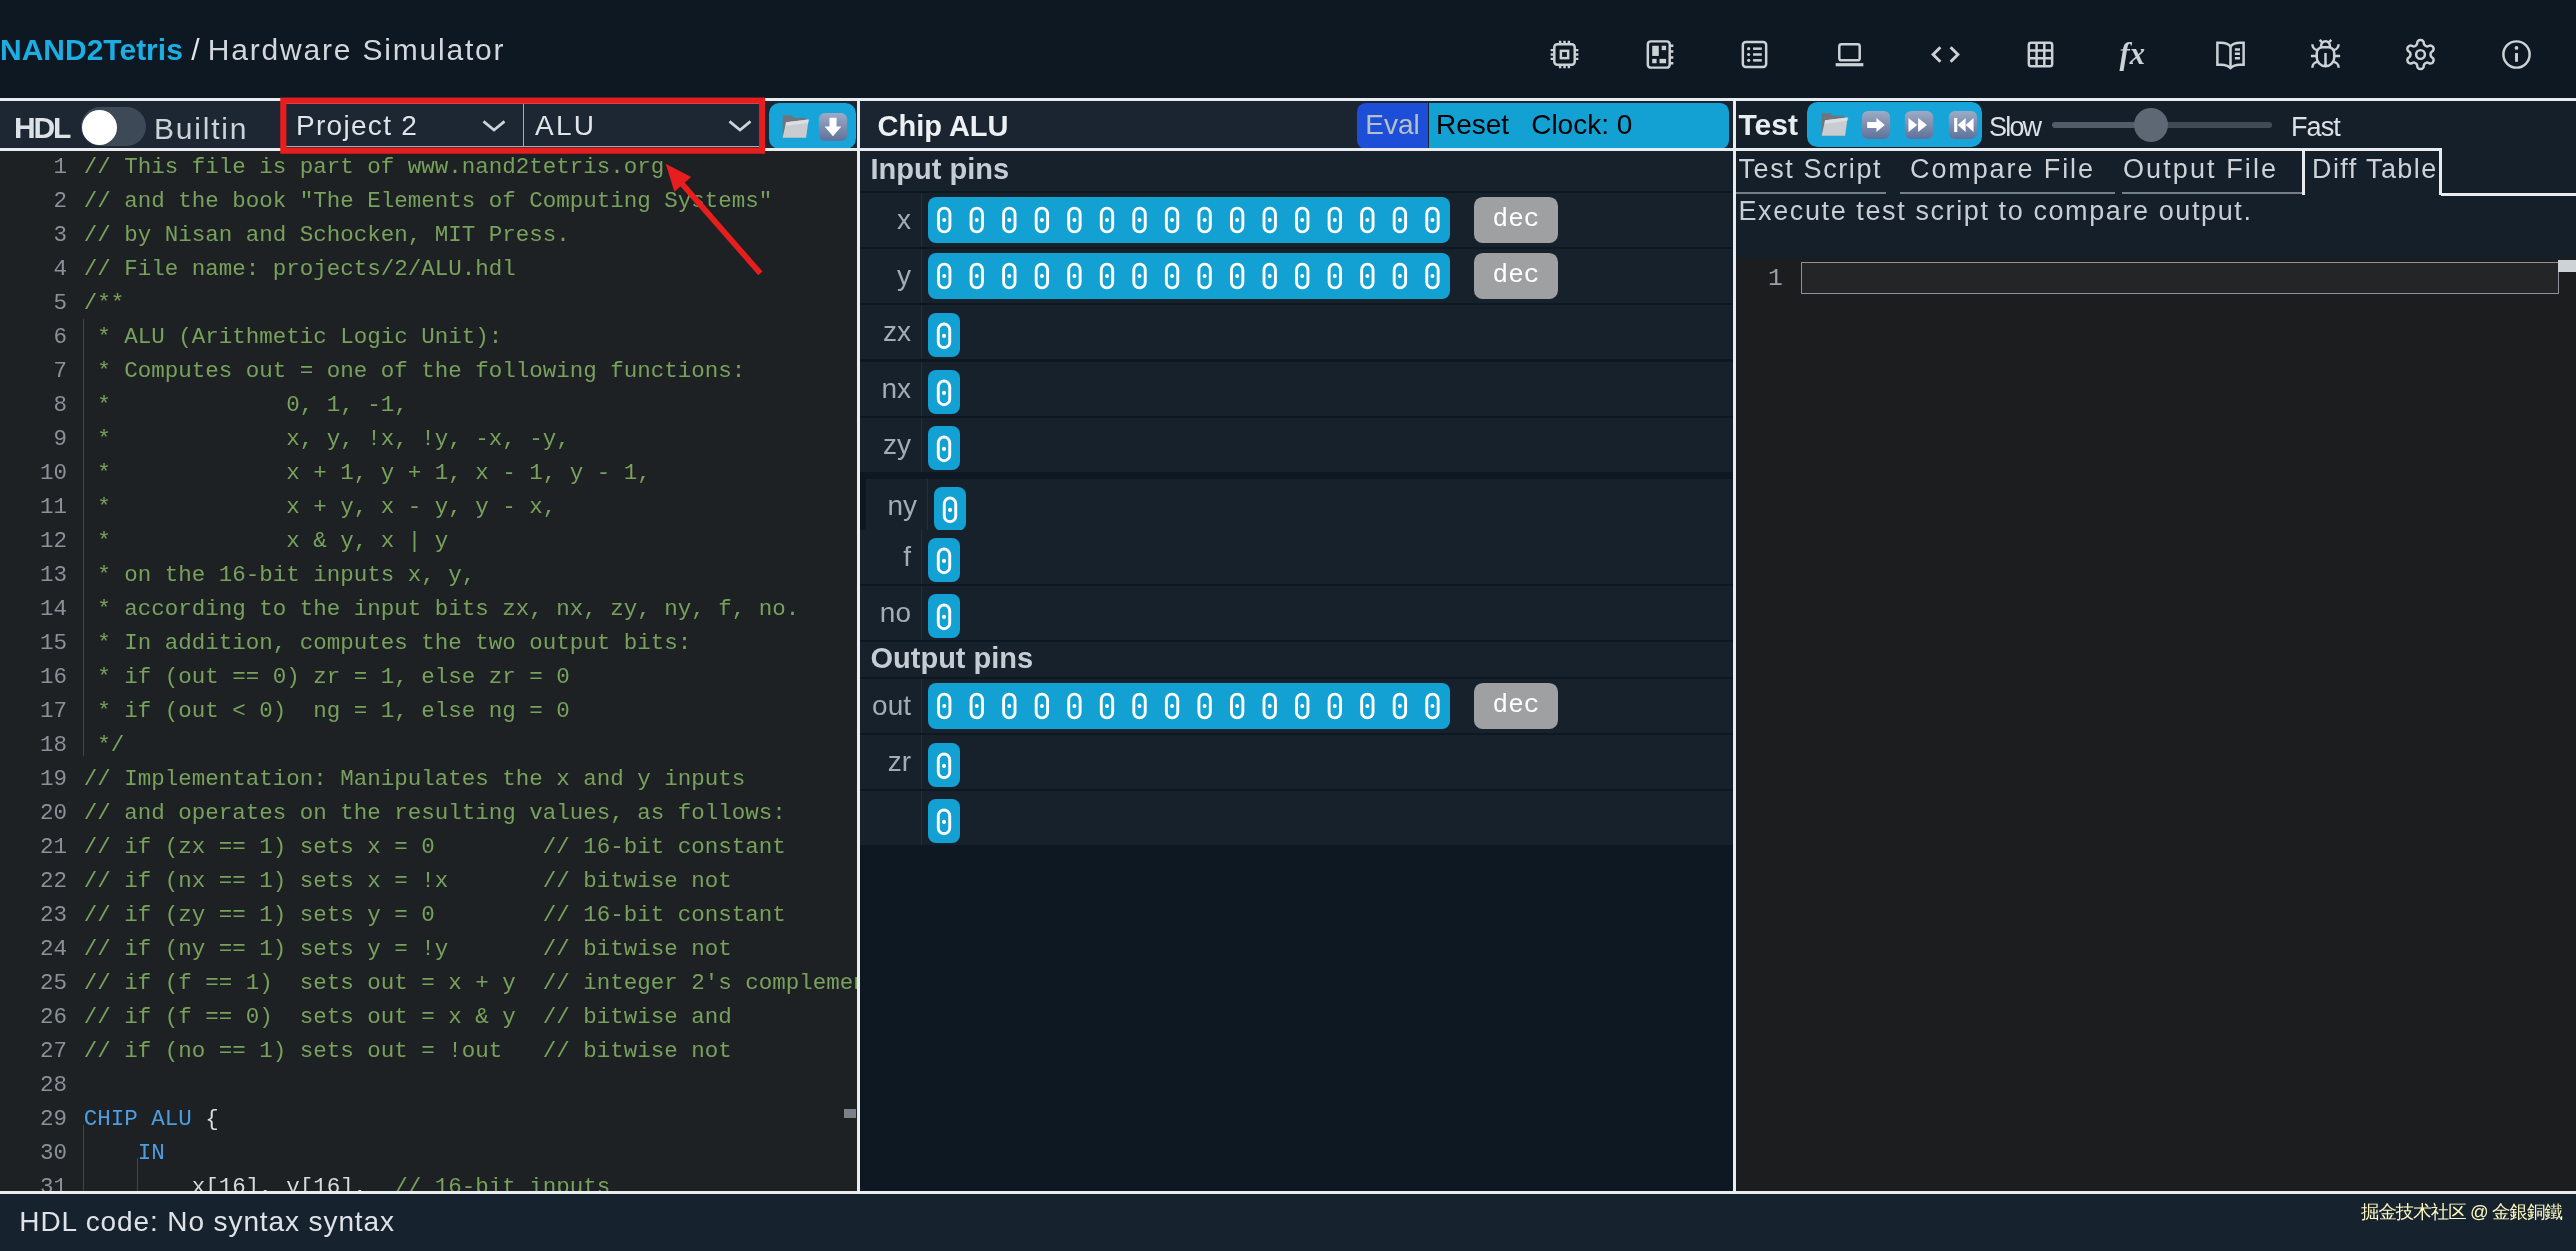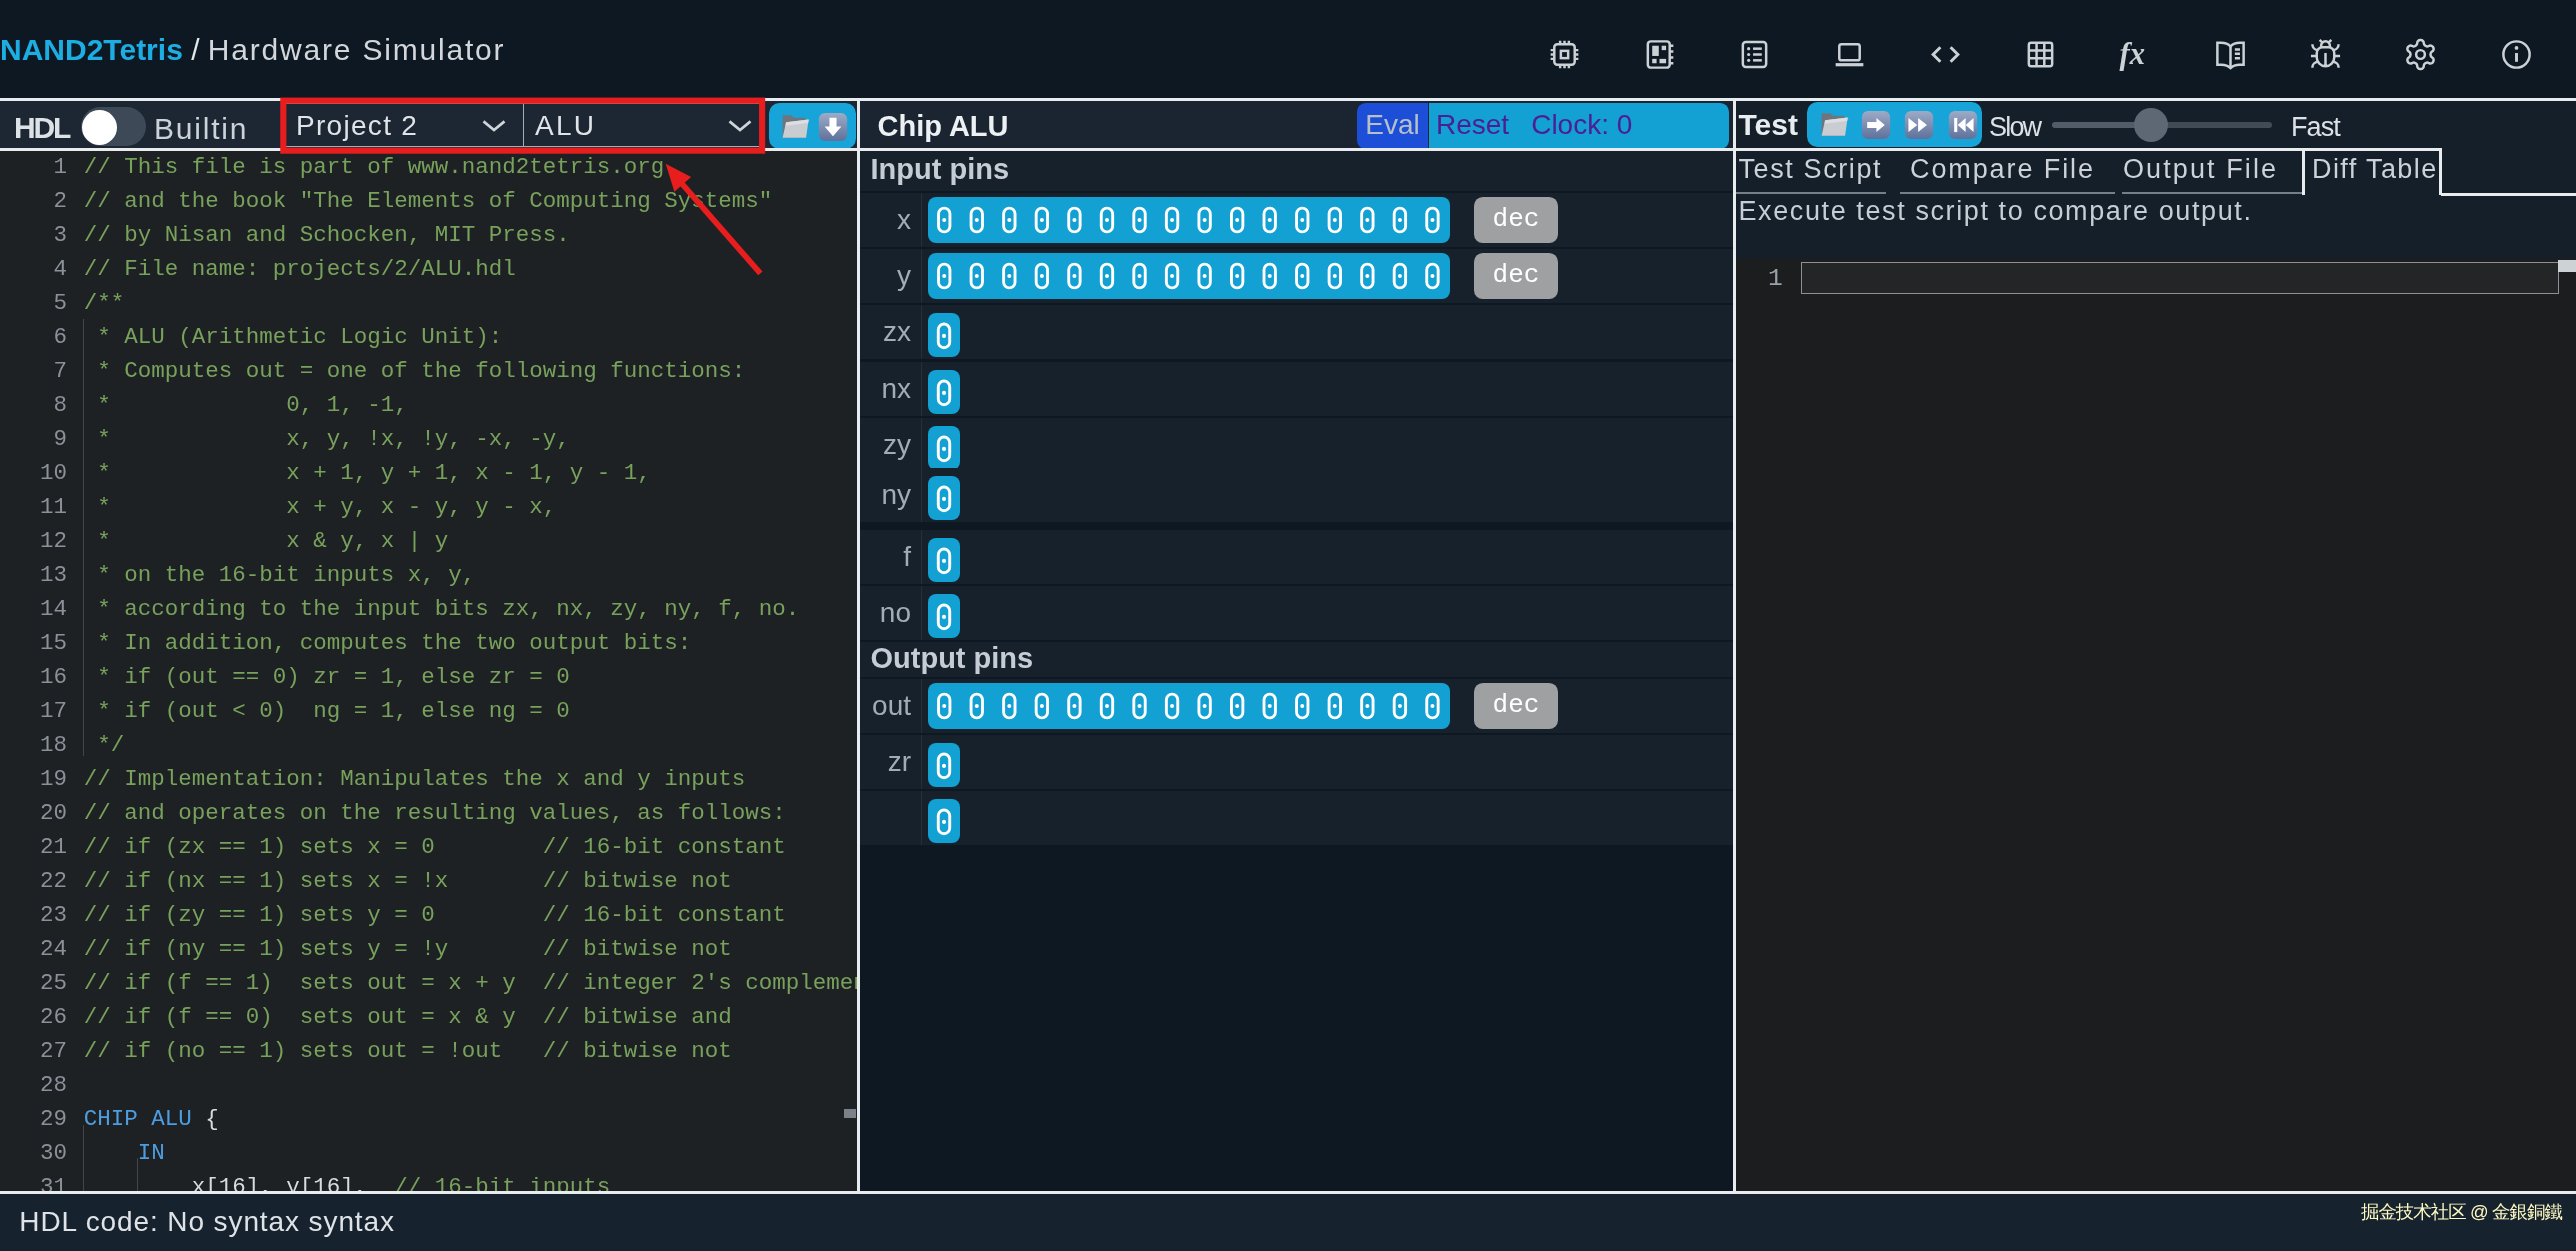--- a/index.html
+++ b/index.html
@@ -36,21 +36,21 @@
   .cmt { color:#78a25c; }
   .kw  { color:#4d9de0; }
   .pln { color:#d8dcdf; }
   .guide { position:absolute; width:0.9px; background:#41464c; }
   
   #chiphdr { left:860px; top:101px; width:873px; height:47px; background:#1a2531; }
   #chiphdr .name { position:absolute; left:17.5px; top:8.8px; font-size:29px; font-weight:bold; color:#eef1f3; }
   #evalbtn { left:497px; top:1.8px; width:71px; height:46px; background:#1d4ed8; border-radius:8.8px 0 0 8.8px;
              color:#b6c0c9; font-size:28px; text-align:center; line-height:44px; }
   #resetblk { left:569px; top:1.8px; width:300px; height:46px; background:#13a0d3; border-radius:0 8.8px 8.8px 0;
-              color:#4c1d95; font-size:28px; line-height:44px; white-space:nowrap; }
+              color:#000000; font-size:28px; line-height:44px; white-space:nowrap; }
   #midbody { left:860px; top:151px; width:873px; height:1042px; background:#0e1822; }
   .band { position:absolute; left:0; width:873px; background:#16212c; }
   .bandtitle { position:absolute; left:10.5px; font-size:29px; font-weight:bold; color:#c6ccd4; }
   .rowlabel { position:absolute; width:51px; text-align:right; font-size:28px; color:#a2acb6; }
   .labsep { position:absolute; left:61px; width:0.9px; background:#242f3a; top:0; }
   .pinbox { position:absolute; background:#13a0d3; border-radius:8px; }
   .decbtn { position:absolute; left:614px; width:84px; height:46px; background:#9fa0a2; border-radius:8.8px;
             color:#fff; font-size:26px; text-align:center; line-height:44px; font-family:"Liberation Mono", monospace;}
   
   #testpanel { left:1735px; top:101px; width:841px; height:157px; background:#141f2a; }
@@ -282,21 +282,21 @@
           </svg></div>
       </div>
       <div class="band" style="top: 267px; height: 54px;">
         <div class="rowlabel" style="top:11.4px;">zy</div>
         <div class="labsep" style="height:54px;"></div>
         <div class="pinbox" style="left:68px;top:8px;width:32px;height:44px;"><svg width="32" height="44" viewBox="0 0 36 50">
             <rect x="11.5" y="12.5" width="13" height="27" rx="6.5" fill="none" stroke="#fff" stroke-width="3.3"></rect>
             <circle cx="18" cy="26" r="2.3" fill="#fff"></circle>
           </svg></div>
       </div>
-      <div class="band" style="top: 317px; height: 54px;">
+      <div class="band" style="top: 328px; height: 54px; margin-left: 6px;">
         <div class="rowlabel" style="top:11.4px;">ny</div>
         <div class="labsep" style="height:54px;"></div>
         <div class="pinbox" style="left:68px;top:8px;width:32px;height:44px;"><svg width="32" height="44" viewBox="0 0 36 50">
             <rect x="11.5" y="12.5" width="13" height="27" rx="6.5" fill="none" stroke="#fff" stroke-width="3.3"></rect>
             <circle cx="18" cy="26" r="2.3" fill="#fff"></circle>
           </svg></div>
       </div>
       <div class="band" style="top: 379px; height: 54px;">
         <div class="rowlabel" style="top:11.4px;">f</div>
         <div class="labsep" style="height:54px;"></div>

